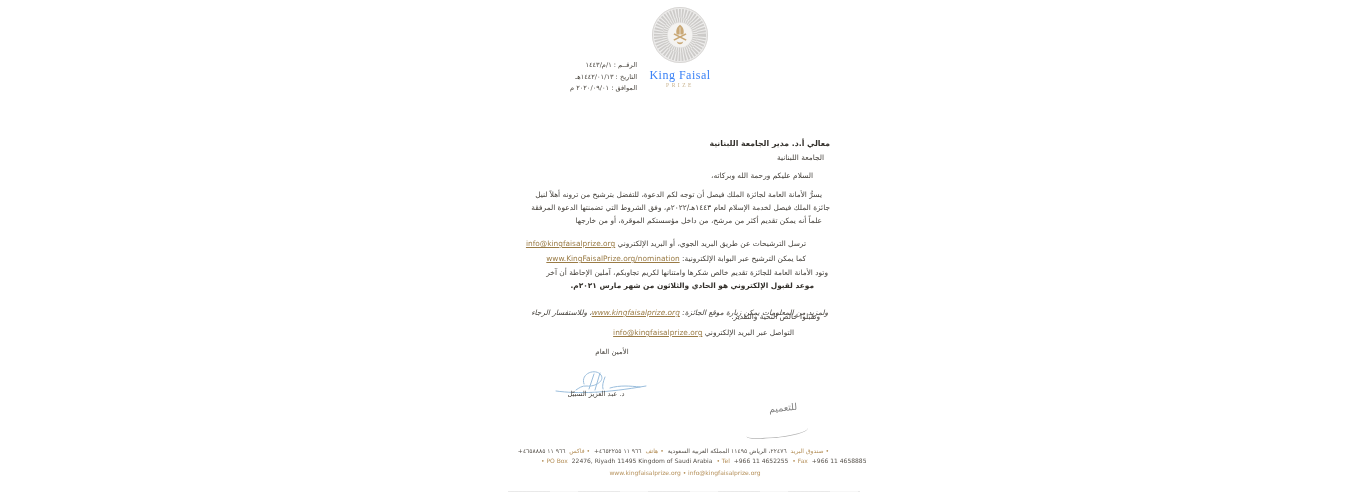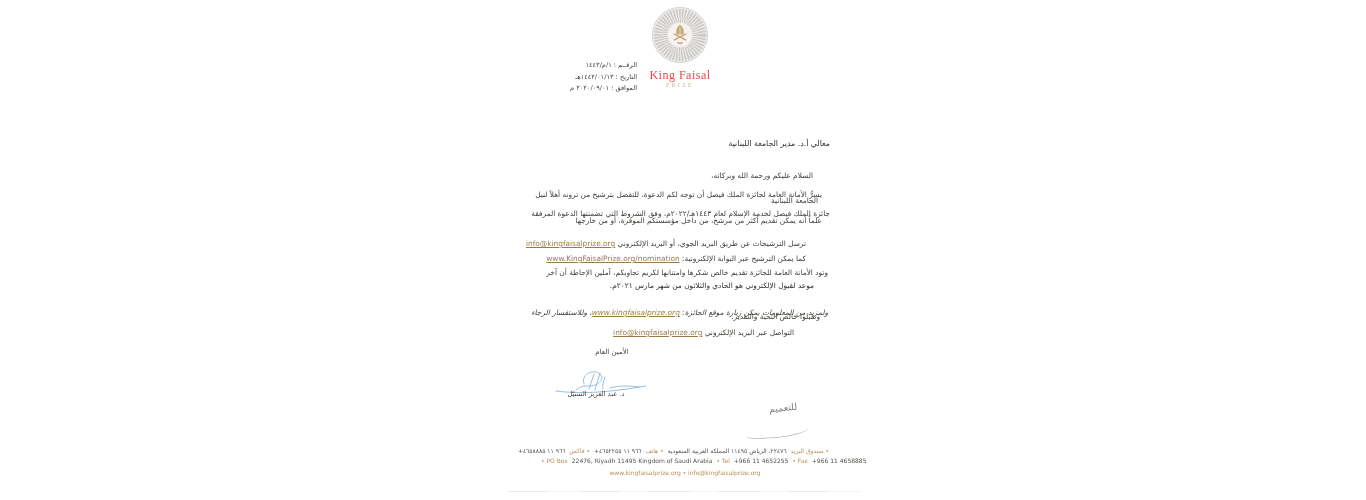--- a/index.html
+++ b/index.html
@@ -1,28 +1,28 @@
 <!DOCTYPE html>
 <html lang="ar"><head>
 <meta charset="utf-8">
 <style>
   html,body{margin:0;padding:0;background:#ffffff;}
   .canvas{position:relative;width:1366px;height:500px;background:#ffffff;overflow:hidden;
           font-family:"DejaVu Sans",sans-serif;}
   .letter{position:absolute;left:540px;top:0;width:290px;height:500px;direction:rtl;}
   .line{position:absolute;direction:rtl;white-space:nowrap;font-size:7.4px;line-height:10px;
         color:#45413b;letter-spacing:0;}
-  .bold{font-weight:normal;color:#33302b;}
+  .bold{font-weight:bold;color:#33302b;}
   a.doclink{color:#9a7b45;text-decoration:underline;cursor:pointer;}
   .ltr{direction:ltr;unicode-bidi:embed;}
   
   .logo{position:absolute;left:0;top:6px;width:290px;text-align:center;}
   .medallion{position:absolute;left:111px;top:0;}
   .brand-top{position:absolute;left:65px;top:62px;width:150px;text-align:center;
-             font-family:"Liberation Serif",serif;font-size:12px;color:#ef4444;letter-spacing:.5px;}
+             font-family:"Liberation Serif",serif;font-size:12px;color:#3b82f6;letter-spacing:.5px;}
   .brand-bottom{position:absolute;left:65px;top:76px;width:150px;text-align:center;
              font-family:"Liberation Serif",serif;font-size:5.5px;color:#c8b28d;letter-spacing:2.5px;}
   
   .refblock{position:absolute;left:5px;top:60px;width:92px;}
   .refline{font-size:6.6px;line-height:11.5px;color:#4a463f;white-space:nowrap;}
   
   .sig-title{position:absolute;left:40px;top:348px;width:64px;text-align:center;font-size:7px;color:#45413b;}
   .sig-svg{position:absolute;left:10px;top:364px;}
   .sig-name{position:absolute;left:18px;top:390px;width:76px;text-align:center;font-size:6.8px;color:#45413b;}
   
@@ -65,26 +65,26 @@
       <div class="brand-bottom">PRIZE</div>
     </div>
 
     <div class="refblock">
       <div class="refline">الرقــم : ١/م/١٤٤٣</div>
       <div class="refline">التاريخ : ١٤٤٢/٠١/١٣هـ</div>
       <div class="refline">الموافق : ٢٠٢٠/٠٩/٠١ م</div>
     </div>
 
     <div class="line bold" style="top:139px;right:0;font-size:7.8px;">معالي أ.د. مدير الجامعة اللبنانية</div>
-    <div class="line" style="top:153px;right:12px;margin-top:43px;">الجامعة اللبنانية</div>
+    <div class="line" style="top:153px;right:6px;">الجامعة اللبنانية</div>
 
     <div class="line" style="top:171px;right:17px;">السلام عليكم ورحمة الله وبركاته،</div>
 
     <div class="line" style="top:190px;right:8px;">يسرُّ الأمانة العامة لجائزة الملك فيصل أن توجه لكم الدعوة، للتفضل بترشيح من ترونه أهلاً لنيل</div>
-    <div class="line" style="top:203px;right:0;margin-top:6px;">جائزة الملك فيصل لخدمة الإسلام لعام ١٤٤٣هـ/٢٠٢٢م، وفق الشروط التي تضمنتها الدعوة المرفقة</div>
+    <div class="line" style="top:203px;right:0;">جائزة الملك فيصل لخدمة الإسلام لعام ١٤٤٣هـ/٢٠٢٢م، وفق الشروط التي تضمنتها الدعوة المرفقة</div>
     <div class="line" style="top:216px;right:8px;">علماً أنه يمكن تقديم أكثر من مرشح، من داخل مؤسستكم الموقرة، أو من خارجها</div>
 
     <div class="line" style="top:239px;right:24px;">
       <span>ترسل الترشيحات عن طريق البريد الجوي، أو البريد الإلكتروني </span><a class="doclink ltr">info@kingfaisalprize.org</a>
     </div>
     <div class="line" style="top:254px;right:24px;">
       <span>كما يمكن الترشيح عبر البوابة الإلكترونية: </span><a class="doclink ltr">www.KingFaisalPrize.org/nomination</a>
     </div>
 
     <div class="line" style="top:268px;right:2px;">وتود الأمانة العامة للجائزة تقديم خالص شكرها وامتنانها لكريم تجاوبكم، آملين الإحاطة أن آخر</div>

